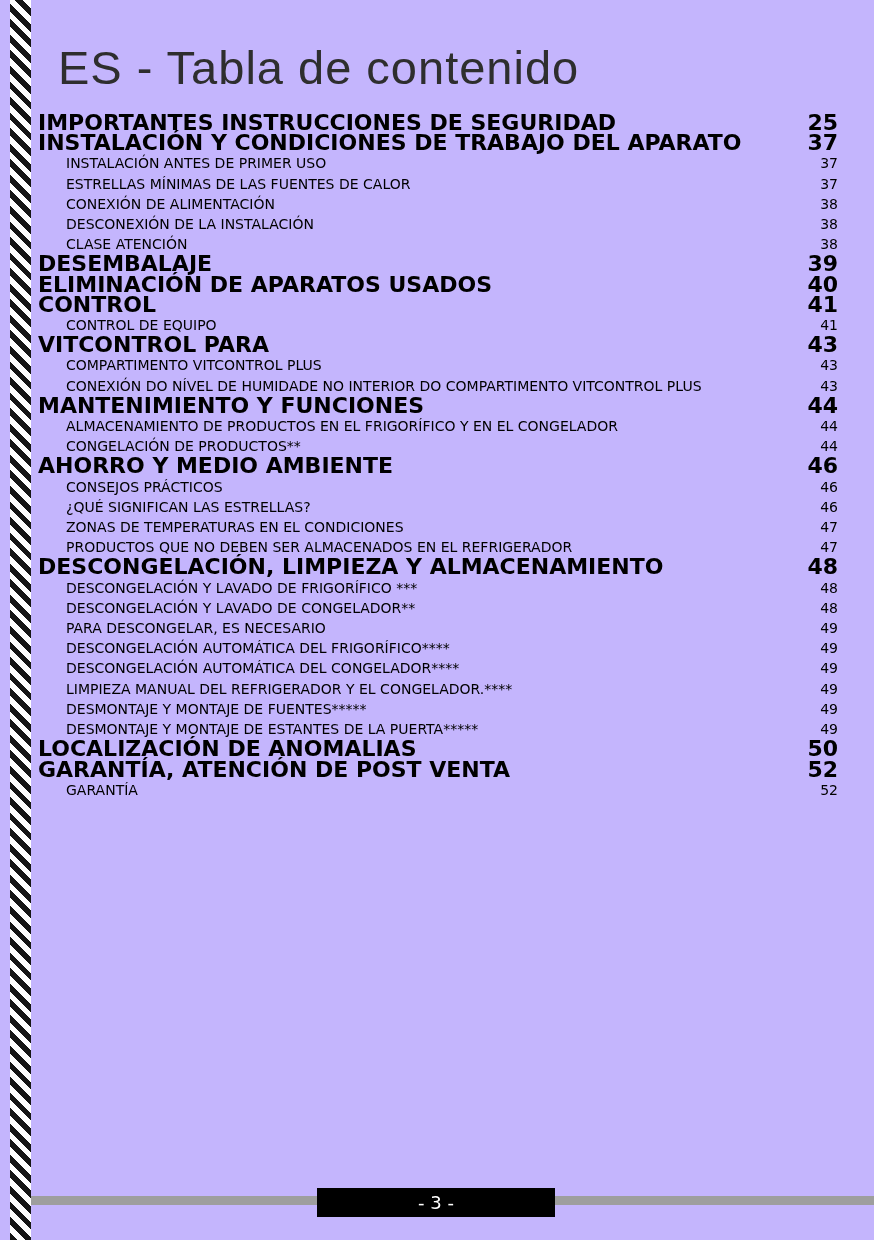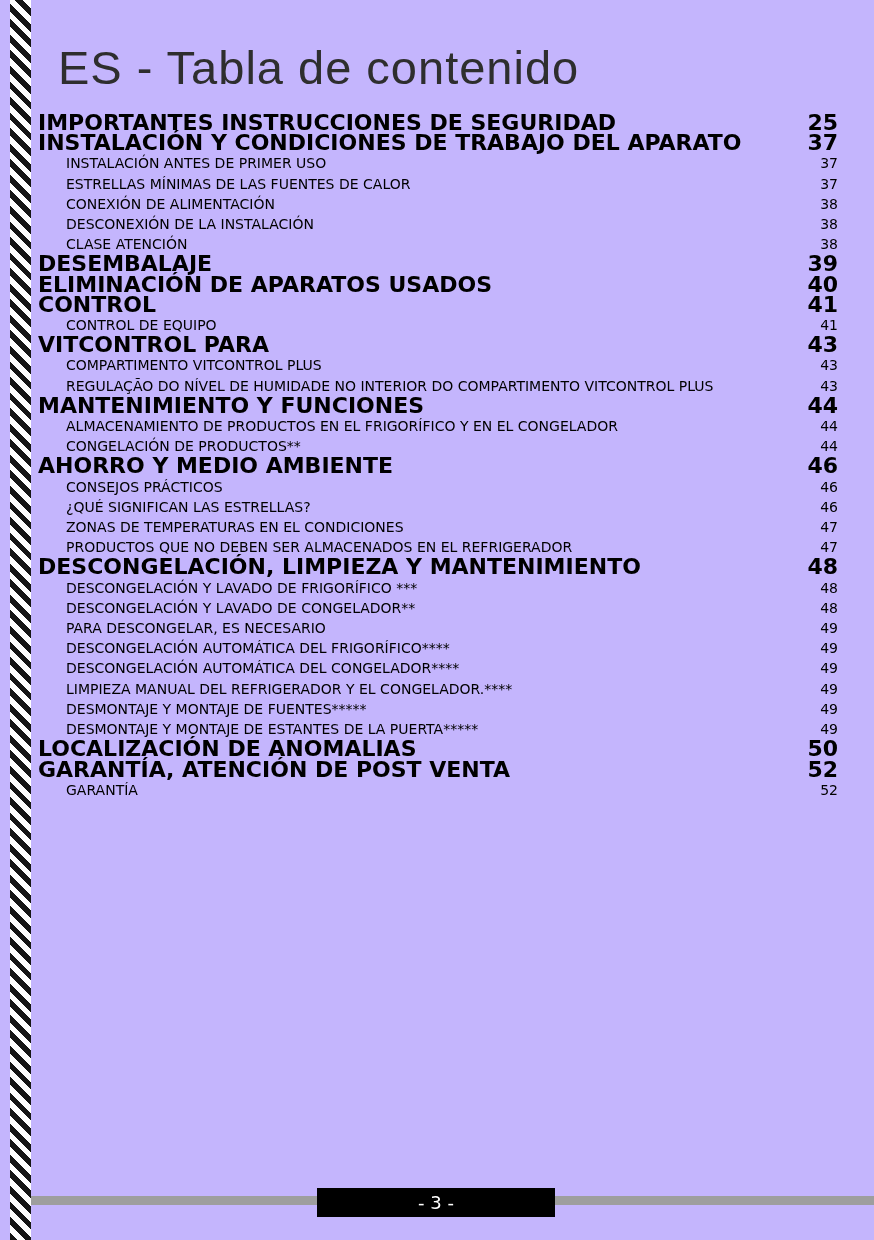--- a/index.html
+++ b/index.html
@@ -153,21 +153,21 @@
         </div>
         <div class="toc-row level-1">
           <span class="toc-label">VITCONTROL PARA</span>
           <span class="toc-page">43</span>
         </div>
         <div class="toc-row level-2">
           <span class="toc-label">COMPARTIMENTO VITCONTROL PLUS</span>
           <span class="toc-page">43</span>
         </div>
         <div class="toc-row level-2 wrap">
-          <span class="toc-label">REGULAÇÃO DO NÍVEL DE HUMIDADE NO INTERIOR DO COMPARTIMENTO VITCONTROL PLUS</span>
+          <span class="toc-label">CONEXIÓN DO NÍVEL DE HUMIDADE NO INTERIOR DO COMPARTIMENTO VITCONTROL PLUS</span>
           <span class="toc-page">43</span>
         </div>
         <div class="toc-row level-1">
           <span class="toc-label">MANTENIMIENTO Y FUNCIONES</span>
           <span class="toc-page">44</span>
         </div>
         <div class="toc-row level-2">
           <span class="toc-label">ALMACENAMIENTO DE PRODUCTOS EN EL FRIGORÍFICO Y EN EL CONGELADOR</span>
           <span class="toc-page">44</span>
         </div>
@@ -189,21 +189,21 @@
         </div>
         <div class="toc-row level-2">
           <span class="toc-label">ZONAS DE TEMPERATURAS EN EL CONDICIONES</span>
           <span class="toc-page">47</span>
         </div>
         <div class="toc-row level-2">
           <span class="toc-label">PRODUCTOS QUE NO DEBEN SER ALMACENADOS EN EL REFRIGERADOR</span>
           <span class="toc-page">47</span>
         </div>
         <div class="toc-row level-1">
-          <span class="toc-label">DESCONGELACIÓN, LIMPIEZA Y MANTENIMIENTO</span>
+          <span class="toc-label">DESCONGELACIÓN, LIMPIEZA Y ALMACENAMIENTO</span>
           <span class="toc-page">48</span>
         </div>
         <div class="toc-row level-2">
           <span class="toc-label">DESCONGELACIÓN Y LAVADO DE FRIGORÍFICO ***</span>
           <span class="toc-page">48</span>
         </div>
         <div class="toc-row level-2">
           <span class="toc-label">DESCONGELACIÓN Y LAVADO DE CONGELADOR**</span>
           <span class="toc-page">48</span>
         </div>

